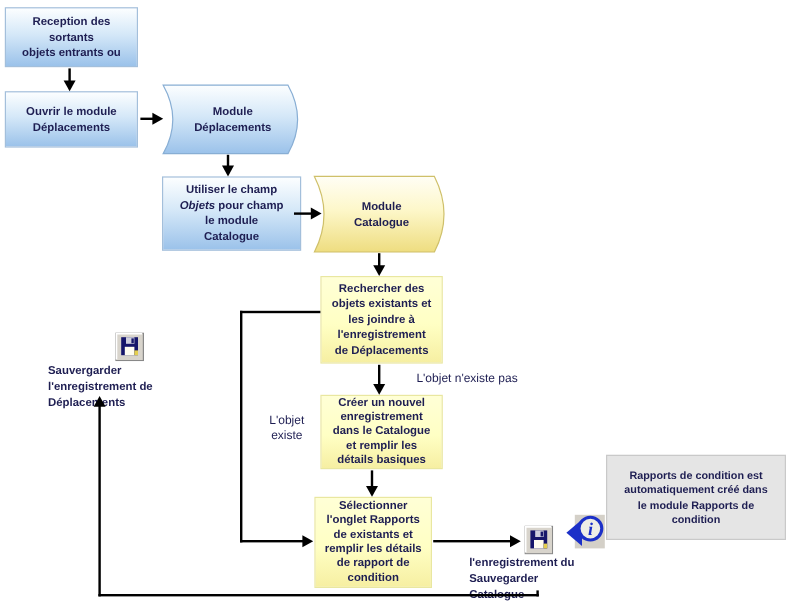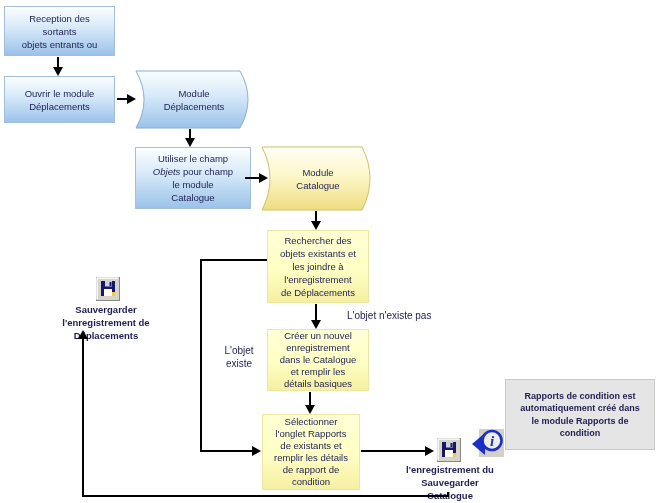--- a/index.html
+++ b/index.html
@@ -1,34 +1,34 @@
 <!DOCTYPE html>
 <html><head>
 <meta charset="utf-8">
 <style>
   html,body{margin:0;padding:0;background:#fff;}
   #stage{position:relative;width:656px;height:503px;background:#fff;overflow:hidden;
          font-family:"Liberation Sans",sans-serif;}
   .box{position:absolute;display:flex;flex-direction:column;justify-content:center;
-       text-align:center;font-weight:normal;color:#1e1e52;box-sizing:border-box;}
+       text-align:center;font-weight:bold;color:#1e1e52;box-sizing:border-box;}
   .blue{background:linear-gradient(180deg,#fcfeff 0%,#d5e8f8 45%,#9bc2ea 100%);
         border:1px solid #a3bfdb;}
   .yellow{background:linear-gradient(180deg,#ffffd6 0%,#ffffc4 55%,#f6efa2 100%);
         border:1px solid #e9e7a0;}
   .ln{display:block;white-space:nowrap;}
   .fs13{font-size:9.5px;line-height:13px;}
   .fs12{font-size:9.5px;line-height:12px;}
   .shape{position:absolute;overflow:visible;}
   .shape-label{position:absolute;display:flex;flex-direction:column;justify-content:center;
-       text-align:center;font-weight:normal;color:#1e1e52;font-size:9.5px;line-height:13px;}
+       text-align:center;font-weight:bold;color:#1e1e52;font-size:9.5px;line-height:13px;}
   .lbl{position:absolute;font-weight:normal;color:#1e1e52;font-size:10px;line-height:13px;padding-left:16px;}
   .note{position:absolute;background:#e5e5e5;border:1px solid #c9c9c9;box-sizing:border-box;
        display:flex;flex-direction:column;justify-content:center;text-align:center;
        font-weight:bold;color:#1e1e52;font-size:9px;line-height:12.5px;}
-  .cap{position:absolute;text-align:center;font-weight:bold;color:#1e1e52;
+  .cap{position:absolute;text-align:left;font-weight:bold;color:#1e1e52;
        font-size:9.5px;line-height:13px;}
   .cline{position:absolute;background:#000;}
   .ar{position:absolute;width:0;height:0;}
   .ar-right{border-top:5px solid transparent;border-bottom:5px solid transparent;border-left:9px solid #000;}
   .ar-down{border-left:5px solid transparent;border-right:5px solid transparent;border-top:9px solid #000;}
   .ar-up{border-left:5px solid transparent;border-right:5px solid transparent;border-bottom:9px solid #000;}
   .icon{position:absolute;}
 </style>
 </head>
 <body>

